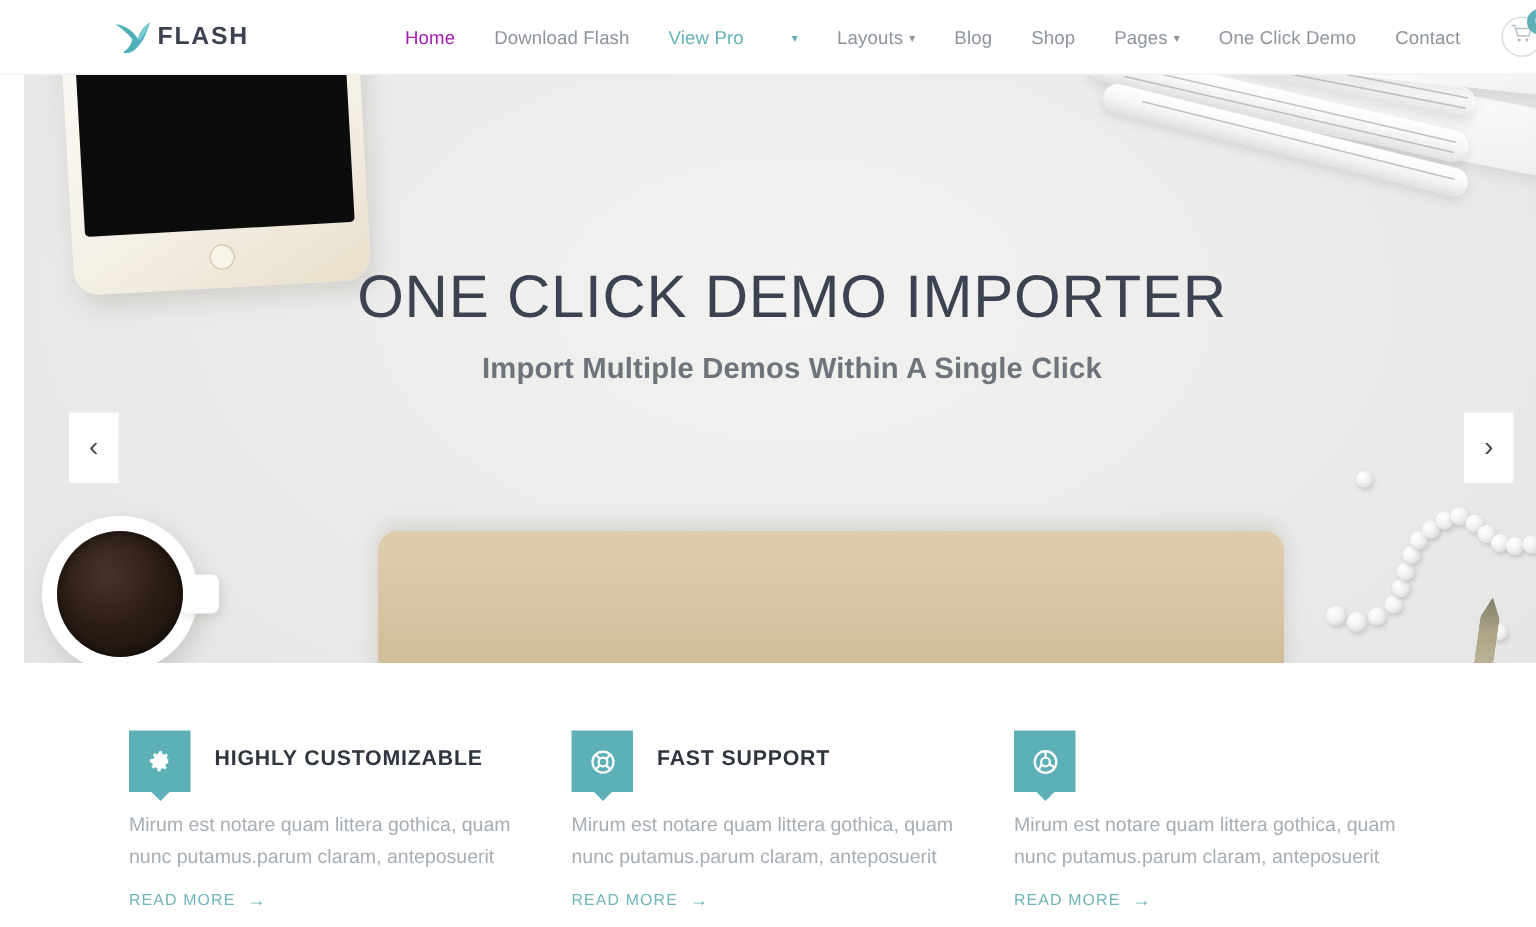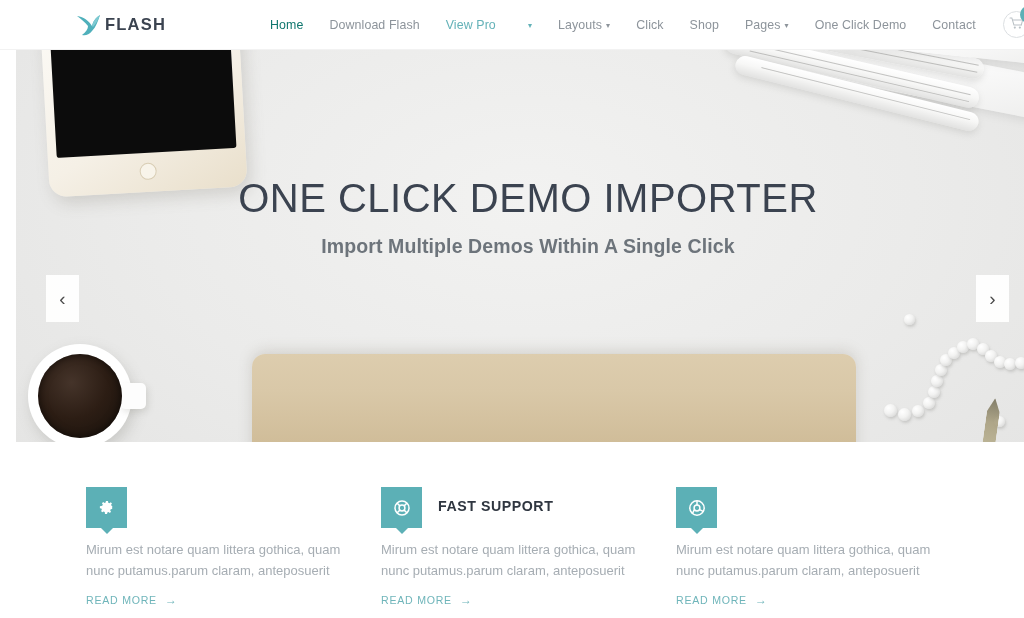--- a/index.html
+++ b/index.html
@@ -60,21 +60,21 @@
     color: #8d949b;
     padding: 0 13px;
     white-space: nowrap;
     letter-spacing: 0.1px;
     cursor: pointer;
     display: inline-flex;
     align-items: center;
     gap: 4px;
     text-decoration: none;
   }
-  .nav-item.active { color: #0f766e; }
+  .nav-item.active { color: #a21caf; }
   .nav-item.pro { color: #64b2b8; gap: 32px; }
   .caret {
     display: inline-block;
     font-size: 8px;
     line-height: 1;
     transform: translateY(1px);
   }
 
   .header-actions {
     display: flex;
@@ -377,21 +377,21 @@
       </a>
       <a class="nav-item pro" href="#">
         <span>View Pro</span>
         <span class="caret">▾</span>
       </a>
       <a class="nav-item" href="#">
         <span>Layouts</span>
         <span class="caret">▾</span>
       </a>
       <a class="nav-item" href="#">
-        <span>Click</span>
+        <span>Blog</span>
       </a>
       <a class="nav-item" href="#">
         <span>Shop</span>
       </a>
       <a class="nav-item" href="#">
         <span>Pages</span>
         <span class="caret">▾</span>
       </a>
       <a class="nav-item" href="#">
         <span>One Click Demo</span>
@@ -488,20 +488,21 @@
     <div class="features-row">
 
       <div class="feature">
         <div class="feature-head">
           <div class="feature-icon">
             <svg width="17" height="17" viewBox="0 0 18 18">
               <path fill="#ffffff" d="M9 5.8a3.2 3.2 0 1 0 0 6.4 3.2 3.2 0 0 0 0-6.4zm0 4.8a1.6 1.6 0 1 1 0-3.2 1.6 1.6 0 0 1 0 3.2z"></path>
               <path fill="#ffffff" d="M16 7.7l-1.6-.27a5.6 5.6 0 0 0-.55-1.33l.95-1.32-1.3-1.3-1.32.95a5.6 5.6 0 0 0-1.33-.55L10.6 2H8.4l-.27 1.6a5.6 5.6 0 0 0-1.33.55l-1.32-.95-1.3 1.3.95 1.32c-.24.41-.43.86-.55 1.33L2 7.7v2.2l1.6.27c.12.47.31.92.55 1.33l-.95 1.32 1.3 1.3 1.32-.95c.41.24.86.43 1.33.55L7.4 16h2.2l.27-1.6c.47-.12.92-.31 1.33-.55l1.32.95 1.3-1.3-.95-1.32c.24-.41.43-.86.55-1.33l1.6-.27V7.7z"></path>
             </svg>
           </div>
+          <div class="feature-title">HIGHLY CUSTOMIZABLE</div>
         </div>
         <div class="feature-text">Mirum est notare quam littera gothica, quam nunc putamus.parum claram, anteposuerit</div>
         <a class="feature-more" href="#">
           <span>READ MORE</span>
           <span class="more-arrow">→</span>
         </a>
       </div>
 
       <div class="feature">
         <div class="feature-head">

